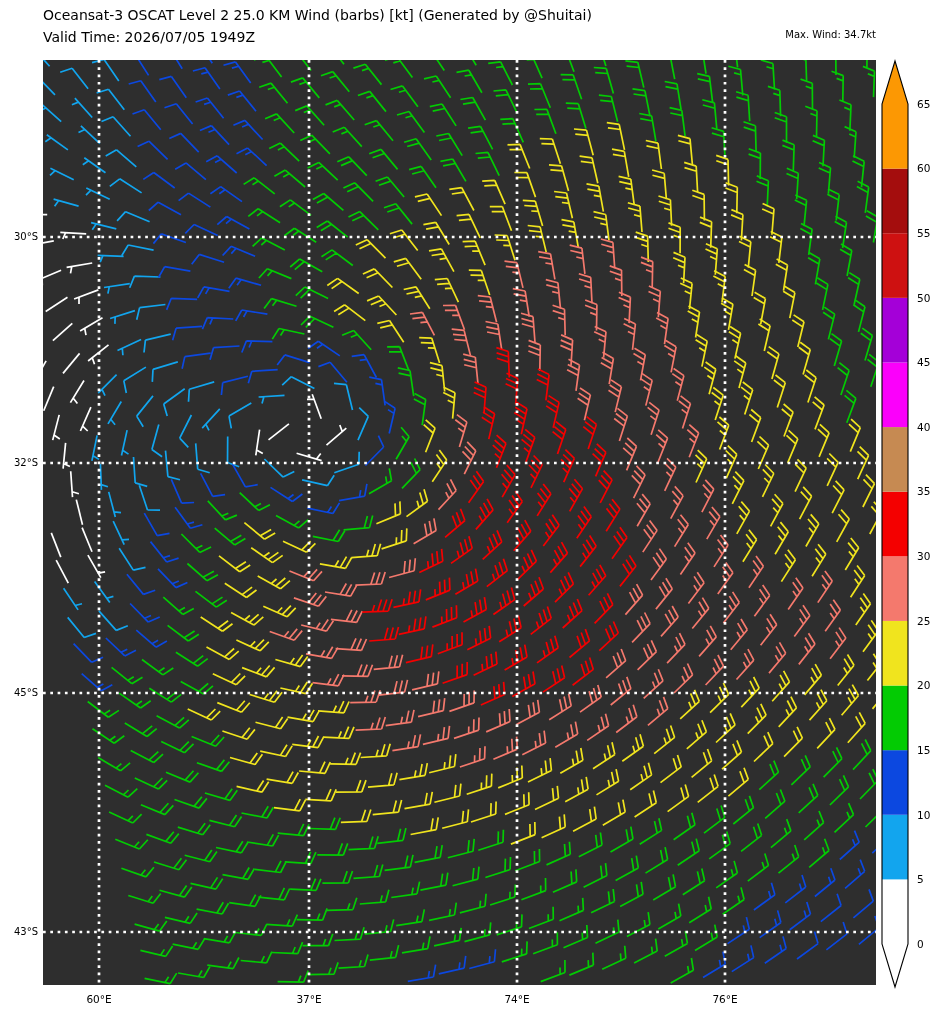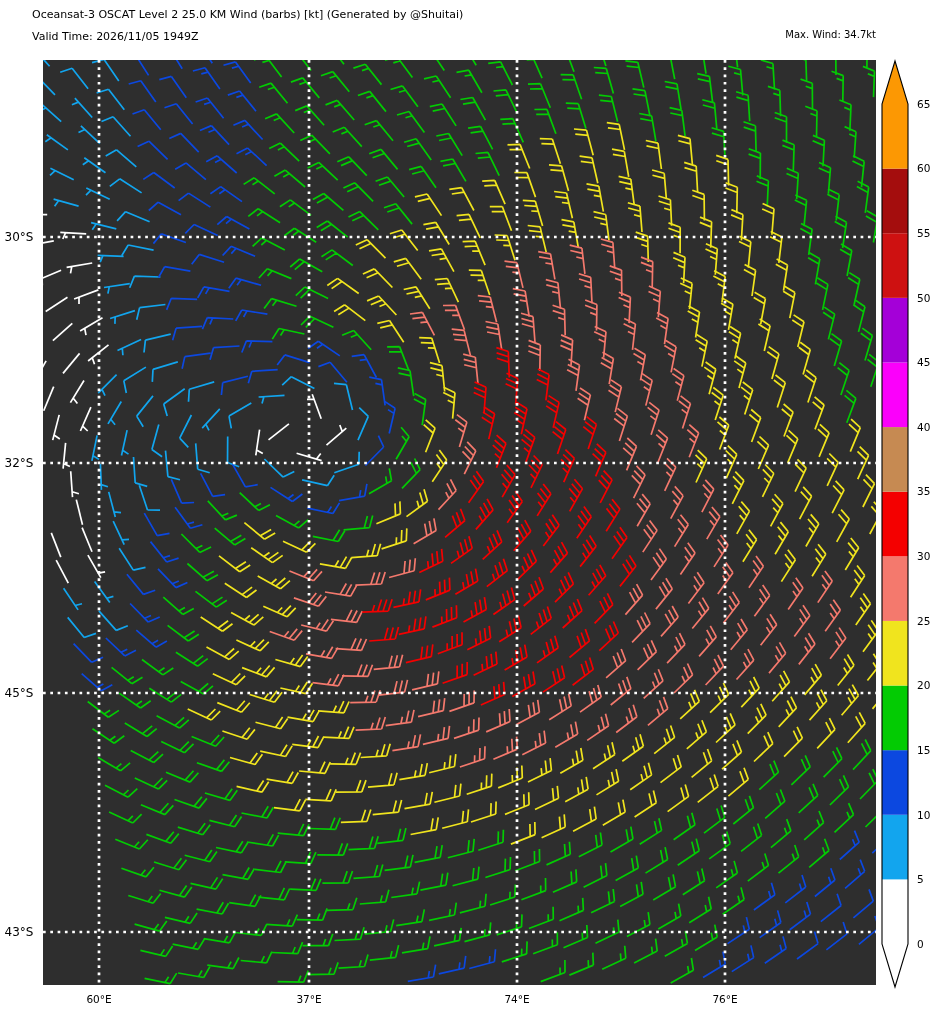--- a/index.html
+++ b/index.html
@@ -1,37 +1,37 @@
 <!DOCTYPE html>
 <html><head>
 <meta charset="utf-8">
 <style>
   html,body{margin:0;padding:0;background:#ffffff;}
   #figure{
     position:relative; width:945px; height:1014px; background:#ffffff;
     font-family:"DejaVu Sans","Liberation Sans",sans-serif; color:#000;
     overflow:hidden;
   }
-  .title-line{position:absolute; left:32px; font-size:11px; line-height:20px; white-space:nowrap;}
+  .title-line{position:absolute; left:43px; font-size:14px; line-height:20px; white-space:nowrap;}
   #title-line1{top:5px;}
   #title-line2{top:27px;}
   #max-wind{position:absolute; top:29px; right:69px; font-size:10px; white-space:nowrap;}
   #plot{position:absolute; left:43px; top:60px; width:833px; height:925px; background:#2e2e2e;}
   #plot svg{position:absolute; left:0; top:0;}
-  .ytick{position:absolute; left:0; width:38px; text-align:center; font-size:12px; height:14px; line-height:14px;}
+  .ytick{position:absolute; left:0; width:38px; text-align:right; font-size:10px; height:14px; line-height:14px;}
   .xtick{position:absolute; width:60px; text-align:center; font-size:10.5px; height:14px; line-height:14px; top:992px;}
   #colorbar{position:absolute; left:870px; top:55px; width:75px; height:945px;}
   .cbtick{font-size:10.5px; fill:#000;}
 </style>
 </head>
 <body>
 
 <div id="figure">
   <div class="title-line" id="title-line1">Oceansat-3 OSCAT Level 2 25.0 KM Wind (barbs) [kt] (Generated by @Shuitai)</div>
-  <div class="title-line" id="title-line2">Valid Time: 2026/11/05 1949Z</div>
+  <div class="title-line" id="title-line2">Valid Time: 2026/07/05 1949Z</div>
   <div id="max-wind">Max. Wind: 34.7kt</div>
 
   <div id="plot">
     <svg id="map-svg" width="833" height="925" viewBox="0 0 833 925">
         <g>
           <path d="M6.6,6.2L-10.8,-13.1M-7.2,-9.1l-6.5,2.6" stroke="#12a5ee" stroke-width="1.7" fill="none"></path>
           <path d="M12.0,34.8L-6.2,16.2M-2.5,20.0l-6.4,2.9" stroke="#12a5ee" stroke-width="1.7" fill="none"></path>
           <path d="M45.1,28.8L29.1,8.3M29.1,8.3l-11.9,3.9" stroke="#12a5ee" stroke-width="1.7" fill="none"></path>
           <path d="M75.8,20.9L61.1,-0.5M61.1,-0.5l-12.1,3.1" stroke="#12a5ee" stroke-width="1.7" fill="none"></path>
           <path d="M105.6,15.4L91.6,-6.5M91.6,-6.5l-12.2,2.7" stroke="#0c48e0" stroke-width="1.7" fill="none"></path>

